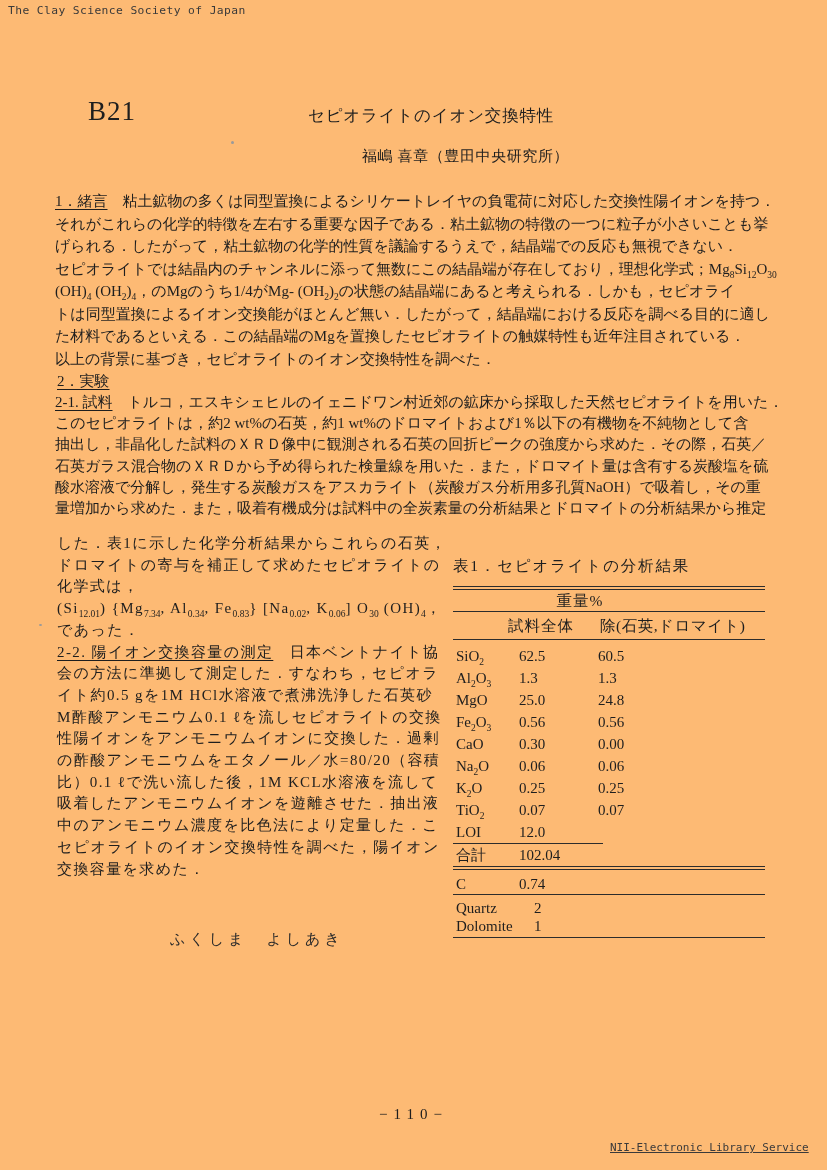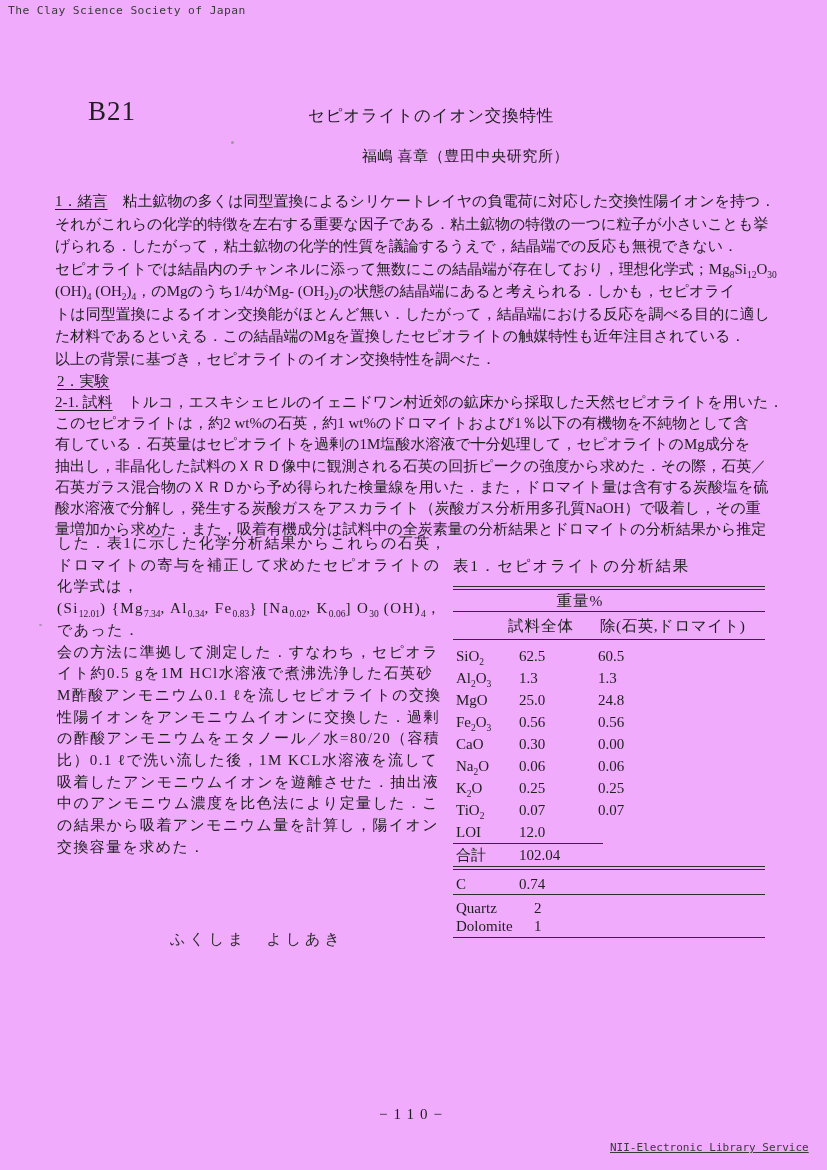--- a/index.html
+++ b/index.html
@@ -1,17 +1,17 @@
 <!DOCTYPE html>
 <html><head>
 <meta charset="utf-8">
 <style>
   html,body{margin:0;padding:0;background:#e9e9e9;}
   .page{
-    position:relative;width:827px;height:1170px;background:#f0abfc;
+    position:relative;width:827px;height:1170px;background:#fdba74;
     font-family:"Liberation Serif","DejaVu Serif",serif;color:#1e1e1e;
     overflow:hidden;margin:0 auto;
   }
   .mono{font-family:"DejaVu Sans Mono","Liberation Mono",monospace;}
   .scan-header{position:absolute;left:8px;top:4px;font-size:11.3px;color:#3a3a3a;letter-spacing:0.4px;white-space:nowrap;}
   .abstract-id{position:absolute;left:88px;top:96px;font-size:27px;font-weight:normal;letter-spacing:1px;}
   .title{position:absolute;left:308px;top:105px;font-size:16.5px;letter-spacing:0.8px;white-space:nowrap;}
   .author{position:absolute;left:362px;top:147px;font-size:15px;letter-spacing:0.6px;white-space:nowrap;}
 
   .textblock{position:absolute;white-space:nowrap;}
@@ -69,41 +69,41 @@
       <div class="tline">セピオライトでは結晶内のチャンネルに添って無数にこの結晶端が存在しており，理想化学式；Mg<sub>8</sub>Si<sub>12</sub>O<sub>30</sub></div>
       <div class="tline">(OH)<sub>4</sub> (OH<sub>2</sub>)<sub>4</sub>，のMgのうち1/4がMg- (OH<sub>2</sub>)<sub>2</sub>の状態の結晶端にあると考えられる．しかも，セピオライ</div>
       <div class="tline">トは同型置換によるイオン交換能がほとんど無い．したがって，結晶端における反応を調べる目的に適し</div>
       <div class="tline">た材料であるといえる．この結晶端のMgを置換したセピオライトの触媒特性も近年注目されている．</div>
       <div class="tline">以上の背景に基づき，セピオライトのイオン交換特性を調べた．</div>
     </div>
   <div class="textblock sec2"><span class="ul">2．実験</span></div>
   <div class="textblock block-b">
       <div class="tline"><span class="ul">2-1. 試料</span>　トルコ，エスキシェヒルのイェニドワン村近郊の鉱床から採取した天然セピオライトを用いた．</div>
       <div class="tline">このセピオライトは，約2 wt%の石英，約1 wt%のドロマイトおよび1％以下の有機物を不純物として含</div>
-      <div class="tline">有している．石英量はセピオライトを過剰の1M塩酸水溶液で十分処理して，セピオライトのMg成分を</div>
       <div class="tline">抽出し，非晶化した試料のＸＲＤ像中に観測される石英の回折ピークの強度から求めた．その際，石英／</div>
       <div class="tline">石英ガラス混合物のＸＲＤから予め得られた検量線を用いた．また，ドロマイト量は含有する炭酸塩を硫</div>
       <div class="tline">酸水溶液で分解し，発生する炭酸ガスをアスカライト（炭酸ガス分析用多孔質NaOH）で吸着し，その重</div>
       <div class="tline">量増加から求めた．また，吸着有機成分は試料中の全炭素量の分析結果とドロマイトの分析結果から推定</div>
     </div>
   <div class="textblock block-left">
       <div class="tline">した．表1に示した化学分析結果からこれらの石英，</div>
       <div class="tline">ドロマイトの寄与を補正して求めたセピオライトの</div>
       <div class="tline">化学式は，</div>
       <div class="tline">(Si<sub>12.01</sub>) {Mg<sub>7.34</sub>, Al<sub>0.34</sub>, Fe<sub>0.83</sub>} [Na<sub>0.02</sub>, K<sub>0.06</sub>] O<sub>30</sub> (OH)<sub>4</sub>，</div>
       <div class="tline">であった．</div>
+      <div class="tline"><span class="ul">2-2. 陽イオン交換容量の測定</span>　日本ベントナイト協</div>
       <div class="tline">会の方法に準拠して測定した．すなわち，セピオラ</div>
       <div class="tline">イト約0.5 gを1M HCl水溶液で煮沸洗浄した石英砂</div>
       <div class="tline">M酢酸アンモニウム0.1 ℓを流しセピオライトの交換</div>
       <div class="tline">性陽イオンをアンモニウムイオンに交換した．過剰</div>
       <div class="tline">の酢酸アンモニウムをエタノール／水=80/20（容積</div>
       <div class="tline">比）0.1 ℓで洗い流した後，1M KCL水溶液を流して</div>
       <div class="tline">吸着したアンモニウムイオンを遊離させた．抽出液</div>
       <div class="tline">中のアンモニウム濃度を比色法により定量した．こ</div>
-      <div class="tline">の結果から吸着アンモニウム量を計算し，陽イオン</div>
+      <div class="tline">セピオライトのイオン交換特性を調べた，陽イオン</div>
       <div class="tline">交換容量を求めた．</div>
     </div>
 
   <div class="tb">
     <div class="tbl-title">表1．セピオライトの分析結果</div>
     <div class="rule"></div>
     <div class="rule gap2"></div>
     <div class="wt-header">重量%</div>
     <div class="rule"></div>
     <div class="subhead">

